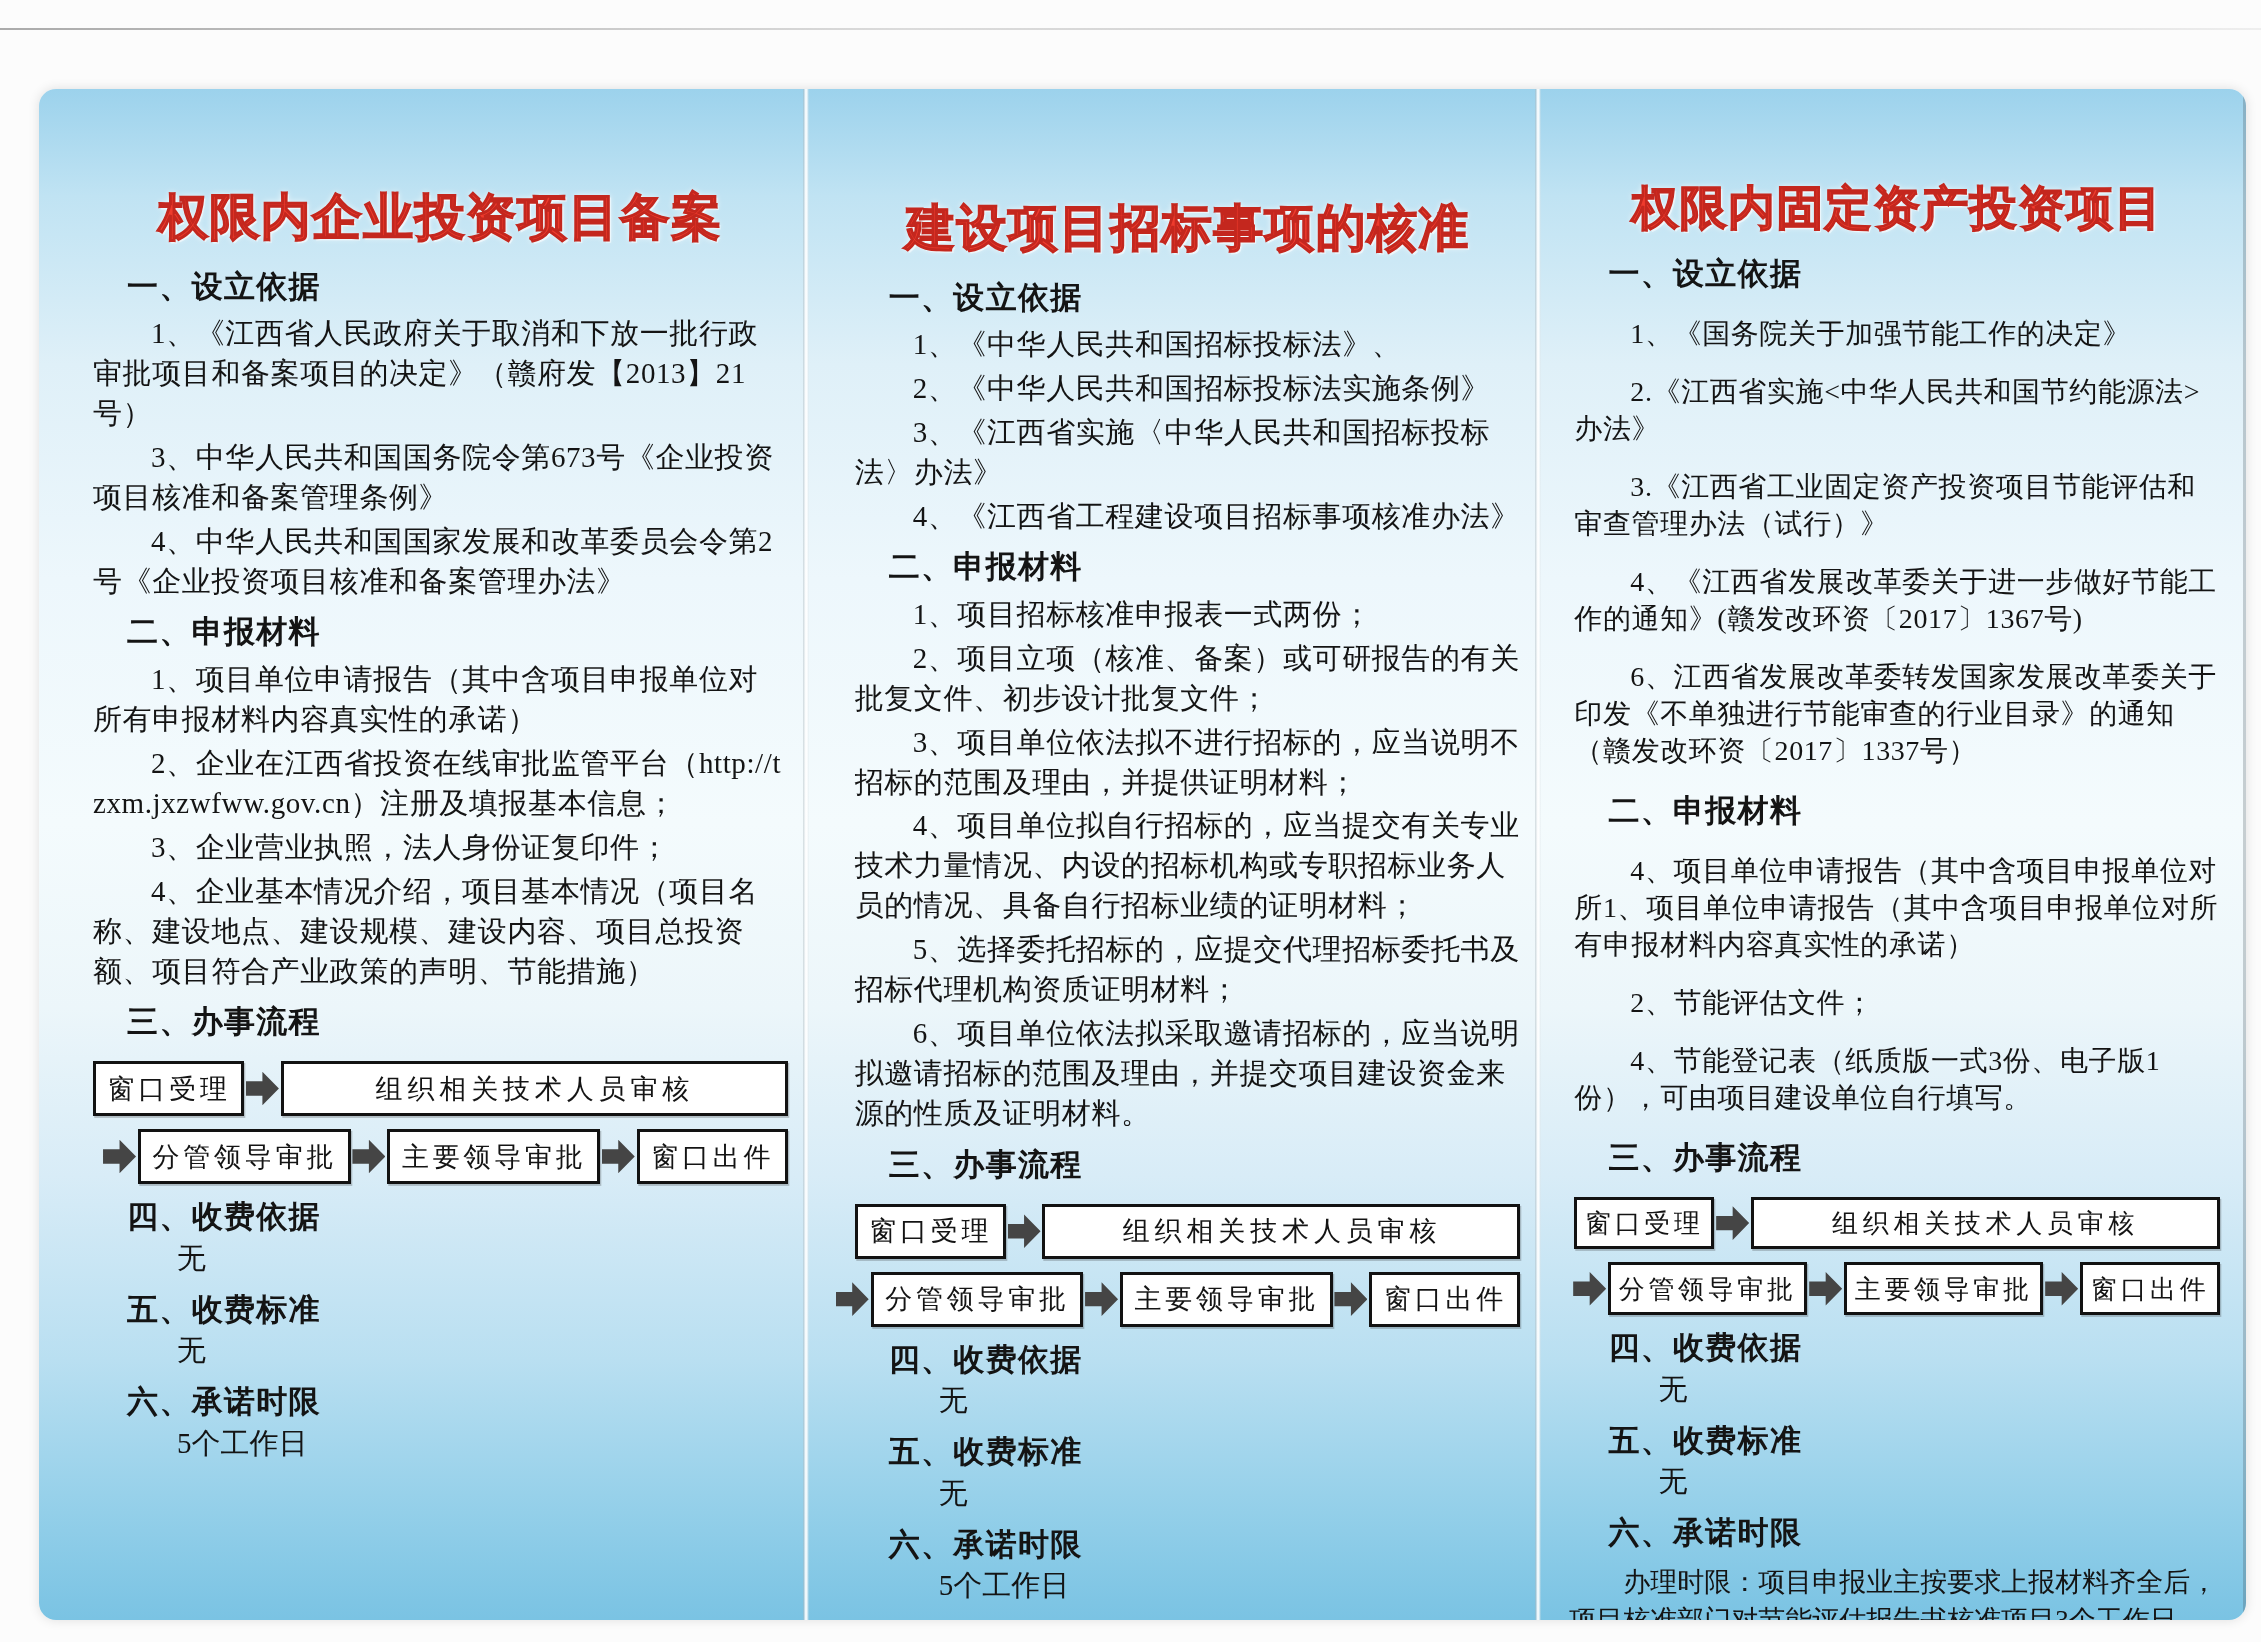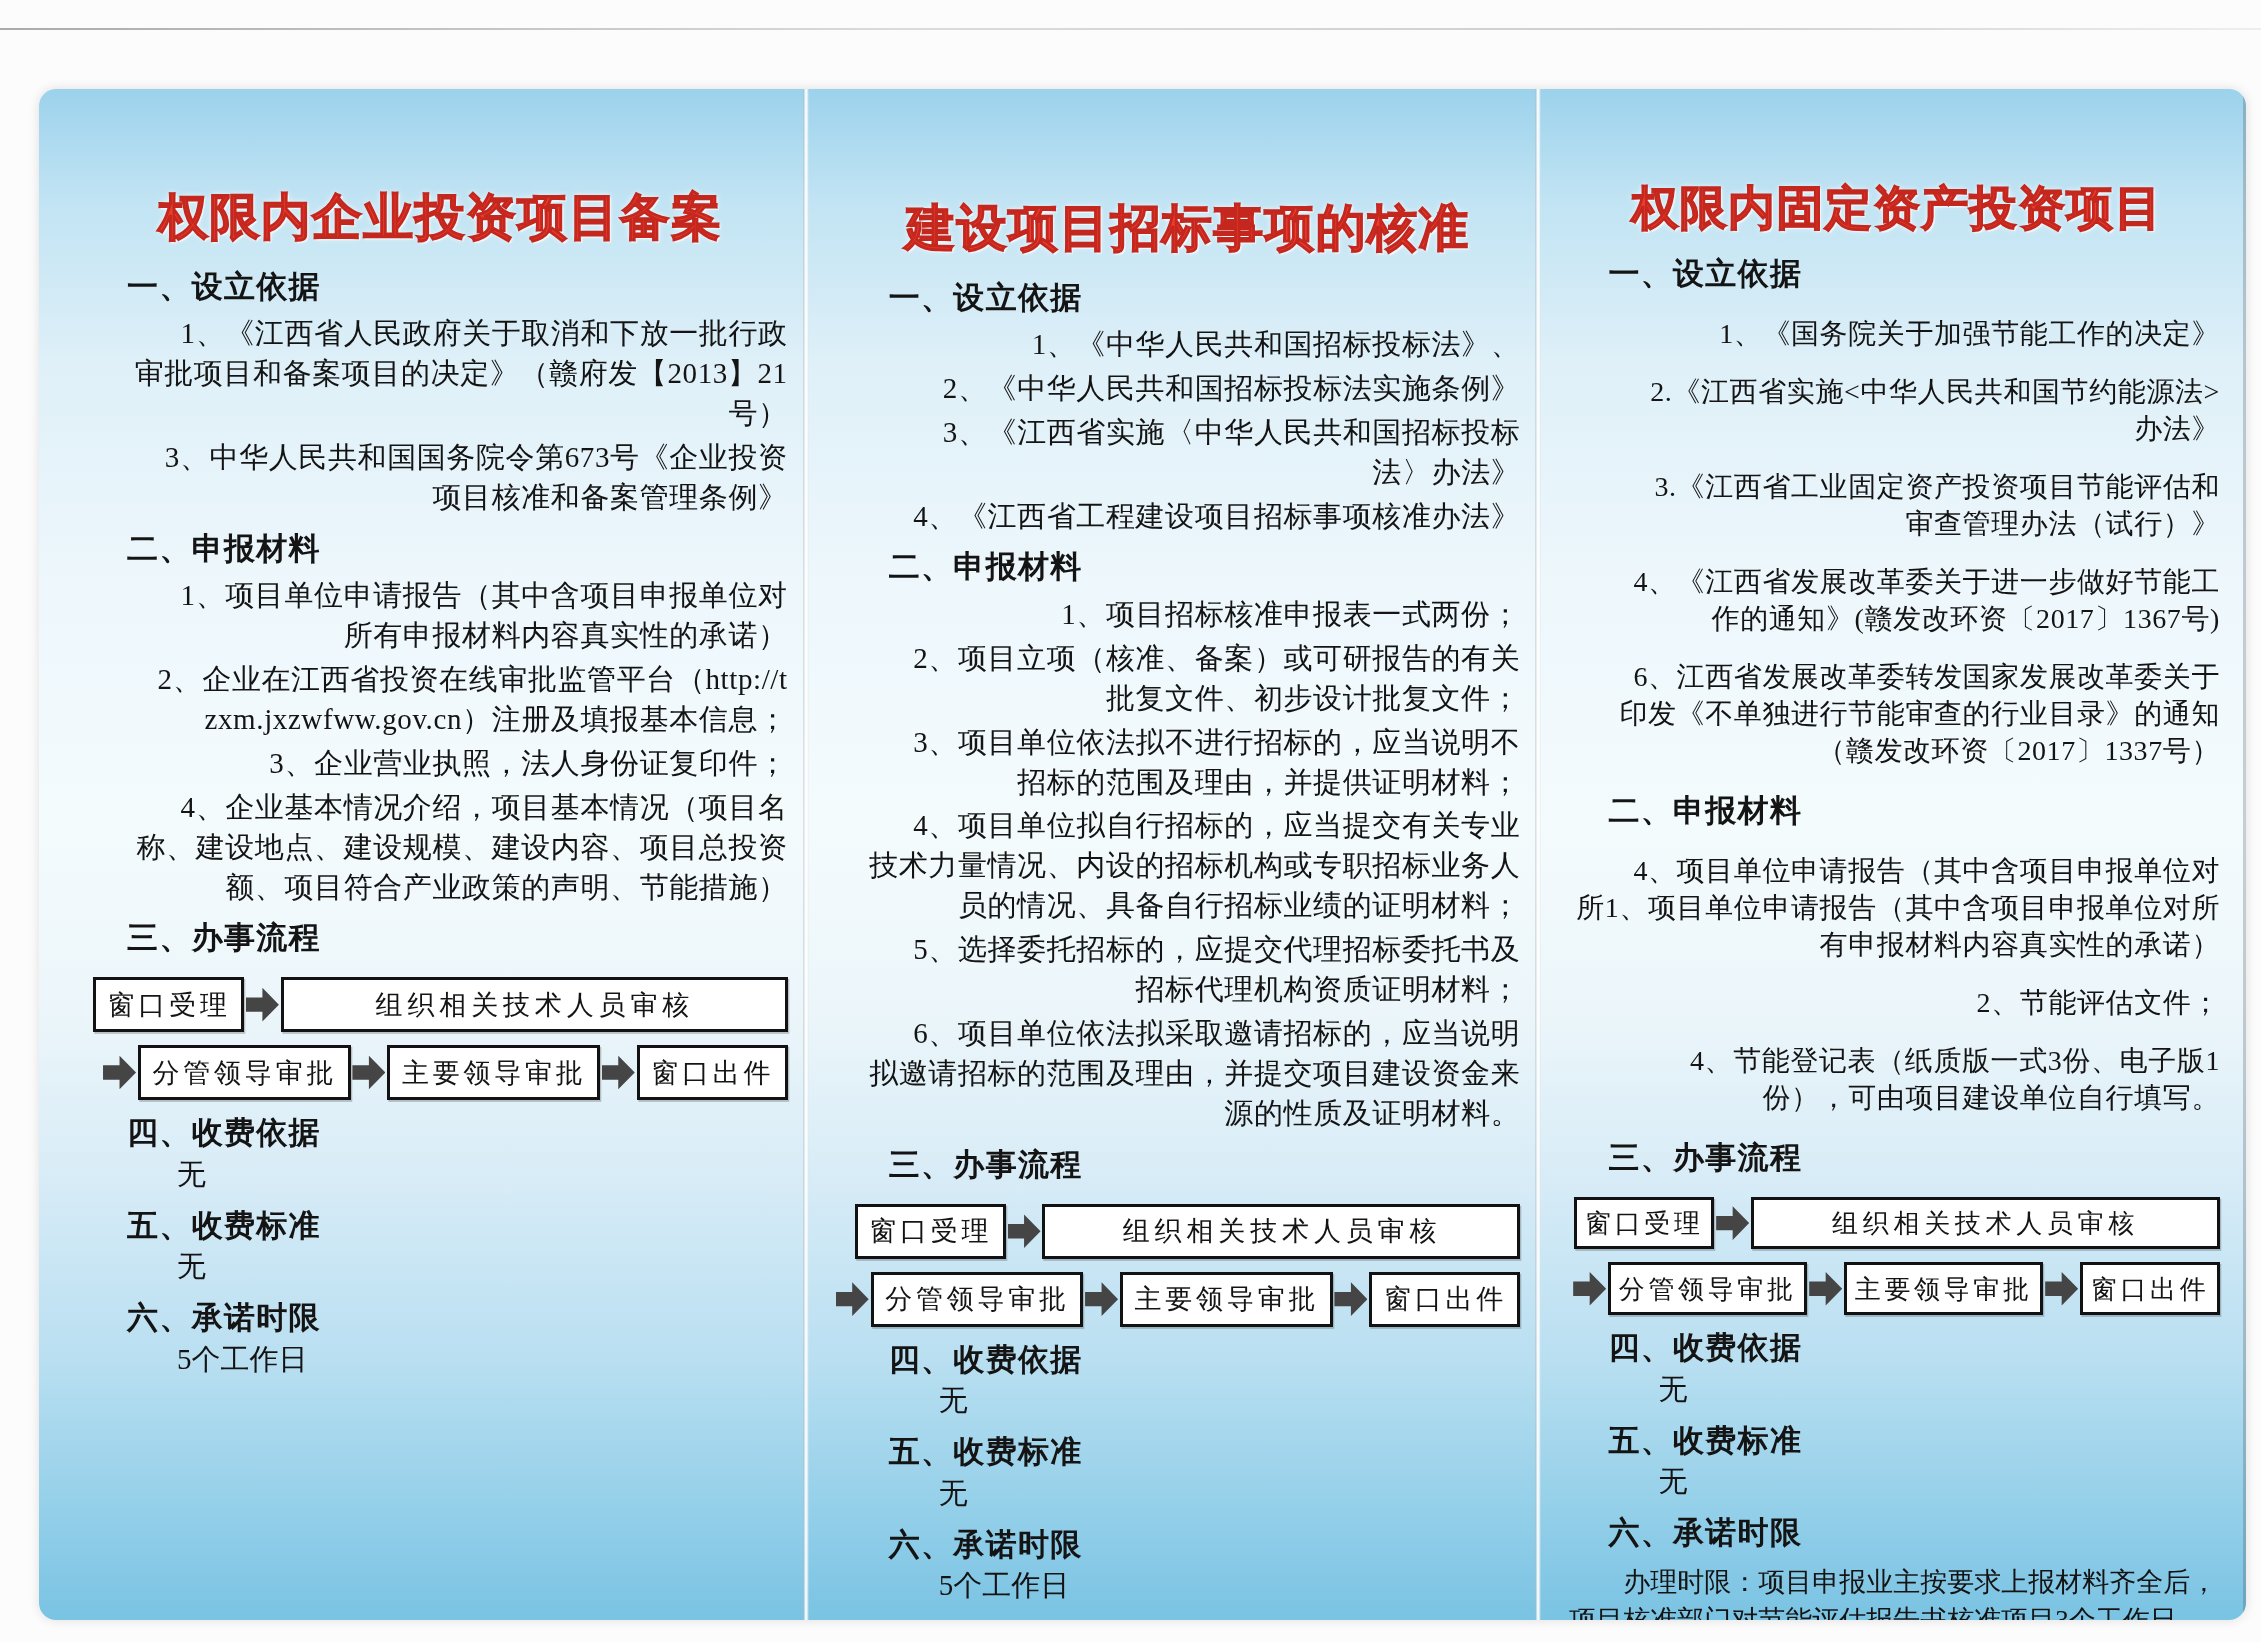--- a/index.html
+++ b/index.html
@@ -46,21 +46,21 @@
     margin:0 0 18px 0;
   }
   .p3 .title{font-size:47px;line-height:59px;margin-bottom:15.5px;}
 
   .sec-heading{
     font-weight:bold;font-size:31px;line-height:41px;
     text-indent:1.1em;margin:10.3px 0 6.4px 0;letter-spacing:1.3px;
   }
   .item{
     font-size:29px;line-height:40px;text-indent:2em;
-    margin:3.9px 0;letter-spacing:0.6px;text-align:right;
+    margin:3.9px 0;letter-spacing:0.6px;
   }
   .p3 .item{font-size:28px;line-height:37px;margin:21px 0;}
   .fee-heading{
     font-weight:bold;font-size:31px;line-height:40px;
     text-indent:1.1em;margin:13px 0 2.6px 0;letter-spacing:1.3px;
   }
   .fee-value{font-size:29px;line-height:37px;text-indent:2.9em;margin:1.3px 0;}
   .note{
     font-size:27px;line-height:38px;text-indent:2em;
     margin:10.3px 0 0 -5.2px;letter-spacing:0;
@@ -94,20 +94,21 @@
 
 <div class="sheet">
   <div class="panels">
 
     <div class="panel p1">
       <div class="title">权限内企业投资项目备案</div>
 
       <div class="sec-heading">一、设立依据</div>
       <p class="item">1、《江西省人民政府关于取消和下放一批行政审批项目和备案项目的决定》（赣府发【2013】21号）</p>
       <p class="item">3、中华人民共和国国务院令第673号《企业投资项目核准和备案管理条例》</p>
+      <p class="item">4、中华人民共和国国家发展和改革委员会令第2号《企业投资项目核准和备案管理办法》</p>
 
       <div class="sec-heading">二、申报材料</div>
       <p class="item">1、项目单位申请报告（其中含项目申报单位对所有申报材料内容真实性的承诺）</p>
       <p class="item">2、企业在江西省投资在线审批监管平台（http://tzxm.jxzwfww.gov.cn）注册及填报基本信息；</p>
       <p class="item">3、企业营业执照，法人身份证复印件；</p>
       <p class="item">4、企业基本情况介绍，项目基本情况（项目名称、建设地点、建设规模、建设内容、项目总投资额、项目符合产业政策的声明、节能措施）</p>
 
       <div class="sec-heading">三、办事流程</div>
       <div class="flow">
         <div class="flow-row">

